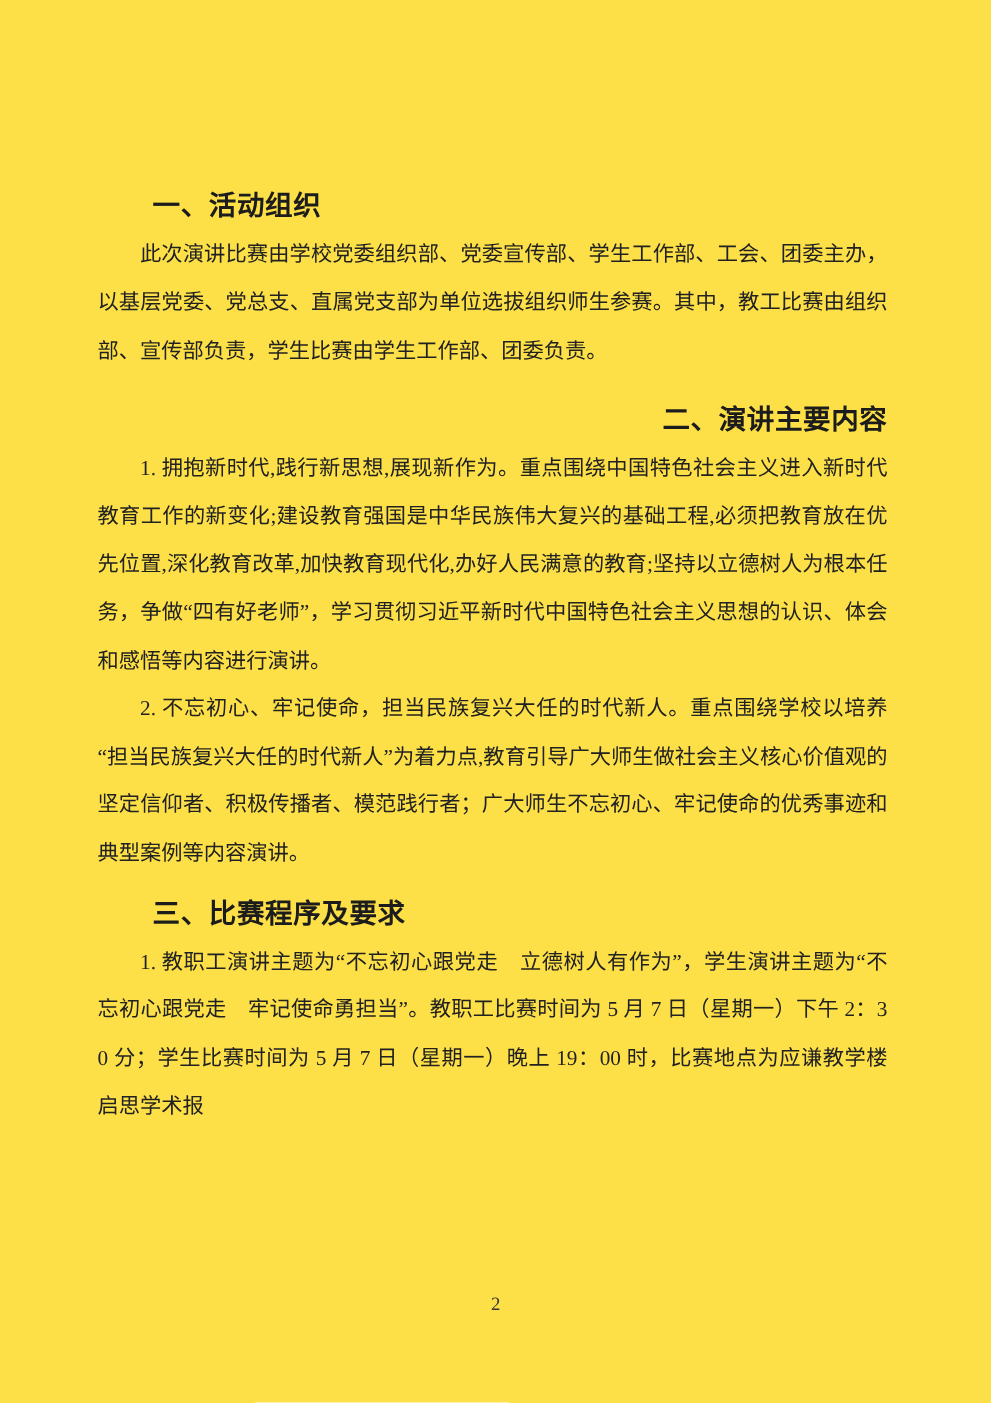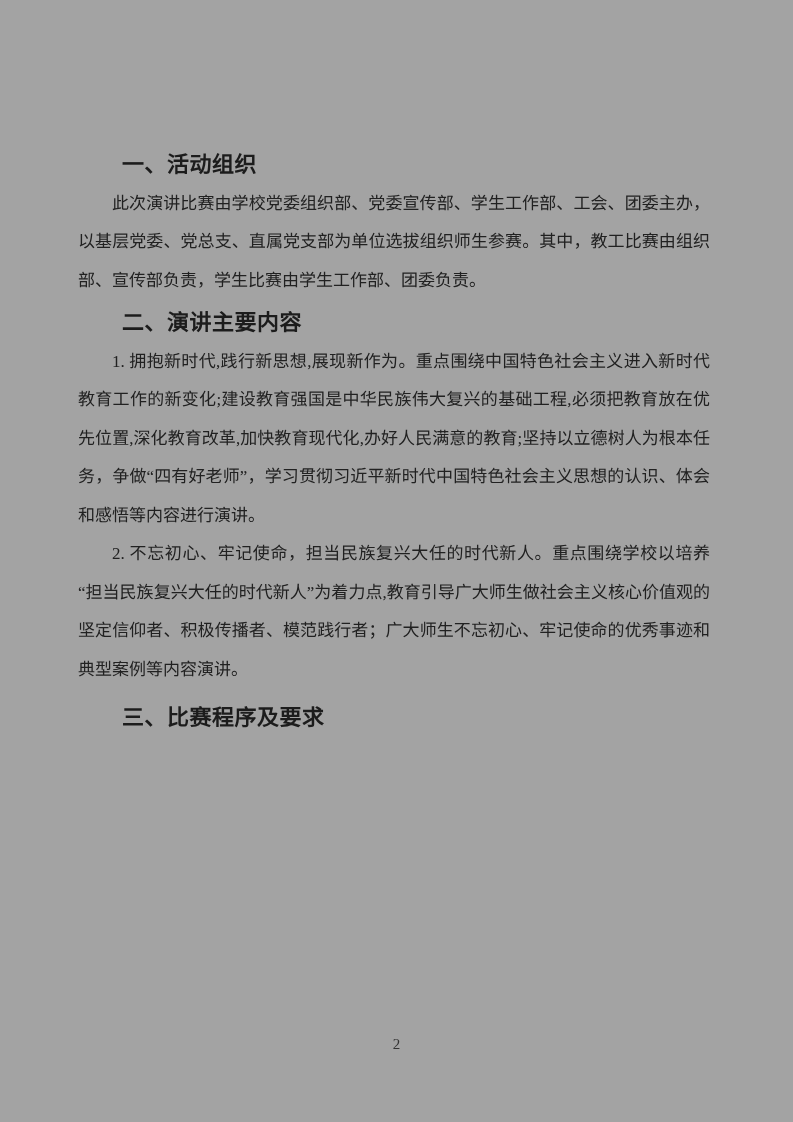--- a/index.html
+++ b/index.html
@@ -4,42 +4,42 @@
 <style>
   html, body {
     margin: 0;
     padding: 0;
     background: #ffffff;
   }
   .page {
     position: relative;
     width: 793px;
     height: 1122px;
-    background: #a3a3a3;
+    background: #fde047;
     overflow: hidden;
     box-sizing: border-box;
   }
   .content {
     position: absolute;
     left: 78px;
     top: 146px;
     width: 632px;
     color: #212121;
   }
   .sec-heading {
     font-family: "Liberation Sans", "DejaVu Sans", sans-serif;
     font-size: 22px;
     font-weight: 700;
     line-height: 38.5px;
     text-indent: 2em;
     margin: 0;
     color: #1c1c1c;
     letter-spacing: 0.5px;
   }
-  .sec-heading.gap-sm { margin-top: 4px; }
+  .sec-heading.gap-sm { margin-top: 17px; text-align: right; }
   .sec-heading.gap-md { margin-top: 10px; }
   .body-par {
     font-family: "Liberation Serif", "DejaVu Serif", serif;
     font-size: 17px;
     line-height: 38.5px;
     text-align: justify;
     text-indent: 2em;
     margin: 0;
     color: #212121;
     word-break: break-all;
@@ -62,17 +62,18 @@
   <div class="content">
 
     <h2 class="sec-heading">一、活动组织</h2>
     <p class="body-par">此次演讲比赛由学校党委组织部、党委宣传部、学生工作部、工会、团委主办，以基层党委、党总支、直属党支部为单位选拔组织师生参赛。其中，教工比赛由组织部、宣传部负责，学生比赛由学生工作部、团委负责。</p>
 
     <h2 class="sec-heading gap-sm">二、演讲主要内容</h2>
     <p class="body-par">1. 拥抱新时代,践行新思想,展现新作为。重点围绕中国特色社会主义进入新时代教育工作的新变化;建设教育强国是中华民族伟大复兴的基础工程,必须把教育放在优先位置,深化教育改革,加快教育现代化,办好人民满意的教育;坚持以立德树人为根本任务，争做“四有好老师”，学习贯彻习近平新时代中国特色社会主义思想的认识、体会和感悟等内容进行演讲。</p>
     <p class="body-par">2. 不忘初心、牢记使命，担当民族复兴大任的时代新人。重点围绕学校以培养“担当民族复兴大任的时代新人”为着力点,教育引导广大师生做社会主义核心价值观的坚定信仰者、积极传播者、模范践行者；广大师生不忘初心、牢记使命的优秀事迹和典型案例等内容演讲。</p>
 
     <h2 class="sec-heading gap-md">三、比赛程序及要求</h2>
+    <p class="body-par">1. 教职工演讲主题为“不忘初心跟党走　立德树人有作为”，学生演讲主题为“不忘初心跟党走　牢记使命勇担当”。教职工比赛时间为 5 月 7 日（星期一）下午 2：30 分；学生比赛时间为 5 月 7 日（星期一）晚上 19：00 时，比赛地点为应谦教学楼启思学术报</p>
 
   </div>
 
   <div class="page-number">2</div>
 </div>
 
 </body></html>

